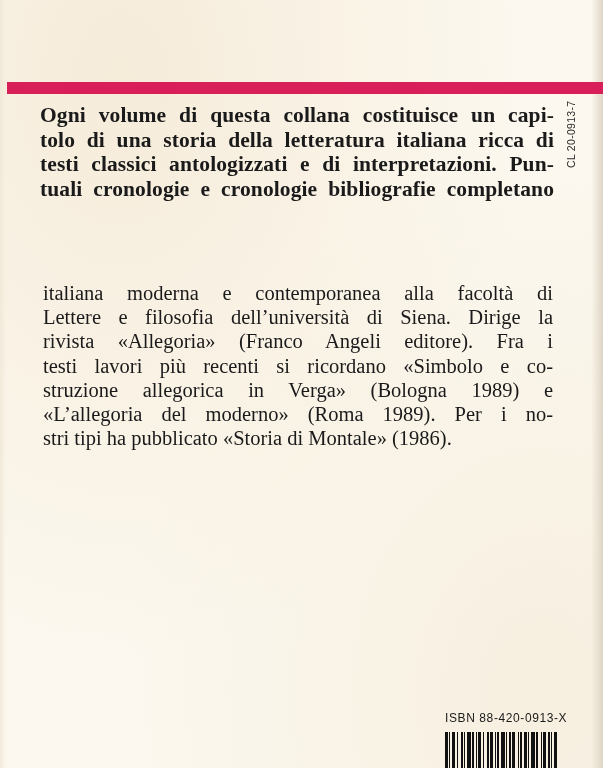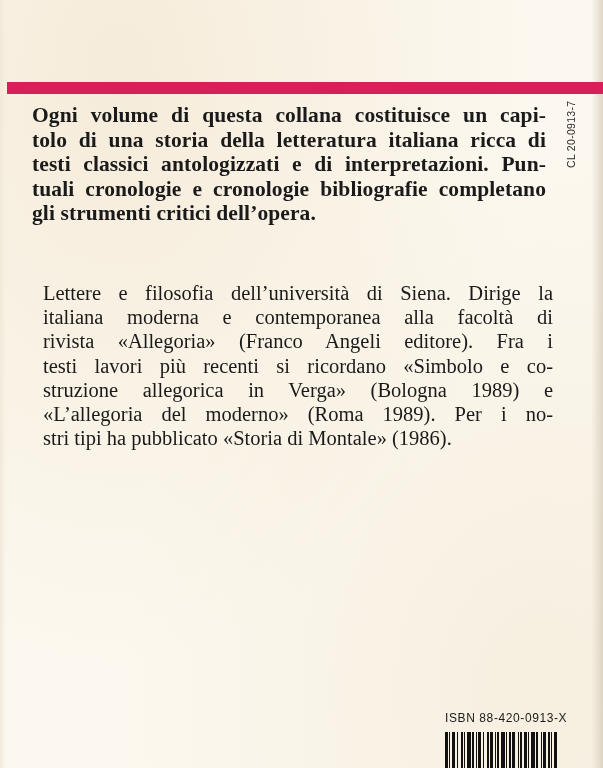--- a/index.html
+++ b/index.html
@@ -39,21 +39,21 @@
     .red-band {
       position: absolute;
       left: 7px;
       top: 82px;
       width: 596px;
       height: 12px;
       background: #d81f5a;
     }
     .blurb {
       position: absolute;
-      left: 32px;
+      left: 40px;
       top: 103px;
       width: 514px;
       font-size: 21.5px;
       font-weight: bold;
       line-height: 24.5px;
       text-align: justify;
       letter-spacing: 0.1px;
     }
     .blurb .line, .bio .line {
       display: block;
@@ -125,28 +125,27 @@
   <div class="left-edge"></div>
   <div class="spine-shadow"></div>
 
   <div class="red-band"></div>
 
   <div class="blurb">
     <span class="line">Ogni volume di questa collana costituisce un capi-</span>
     <span class="line">tolo di una storia della letteratura italiana ricca di</span>
     <span class="line">testi classici antologizzati e di interpretazioni. Pun-</span>
     <span class="line">tuali cronologie e cronologie bibliografie completano</span>
-    <span class="line last">gli strumenti critici dell’opera.</span>
   </div>
 
   <div class="catalog-code">CL 20-0913-7</div>
 
   <div class="bio">
+    <span class="line">italiana moderna e contemporanea alla facoltà di</span>
     <span class="line">Lettere e filosofia dell’università di Siena. Dirige la</span>
-    <span class="line">italiana moderna e contemporanea alla facoltà di</span>
     <span class="line">rivista «Allegoria» (Franco Angeli editore). Fra i</span>
     <span class="line">testi lavori più recenti si ricordano «Simbolo e co-</span>
     <span class="line">struzione allegorica in Verga» (Bologna 1989) e</span>
     <span class="line">«L’allegoria del moderno» (Roma 1989). Per i no-</span>
     <span class="line last">stri tipi ha pubblicato «Storia di Montale» (1986).</span>
   </div>
 
   <div class="isbn">ISBN 88-420-0913-X</div>
 
   <div class="barcode">

